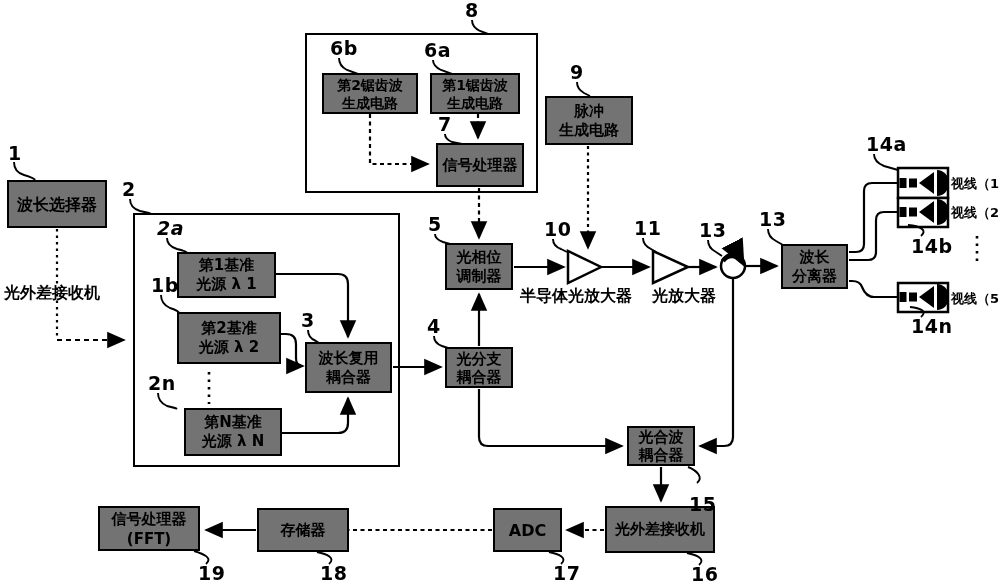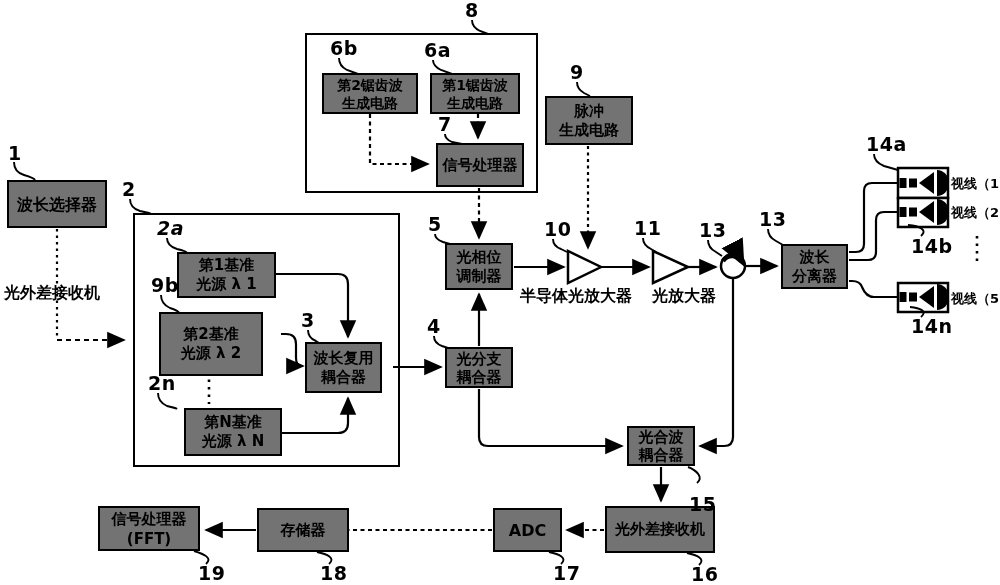--- a/index.html
+++ b/index.html
@@ -138,25 +138,25 @@
       <path d="M206,564 C213,558 204,554 194,551"></path>
     </g>
   </svg>
 
   <div class="box container-box" style="left:133px;top:213px;width:267px;height:254px;"></div>
   <div class="box container-box" style="left:305px;top:33px;width:233px;height:160px;"></div>
 
   <div class="box" style="left:7px;top:180px;width:100px;height:48px;font-size:16px;">波长选择器</div>
   <div class="box" style="left:177px;top:252px;width:99px;height:46px;">第1基准
 光源 λ 1</div>
-  <div class="box" style="left:159px;top:312px;width:104px;height:64px;">第2基准
+  <div class="box" style="left:177px;top:312px;width:104px;height:52px;">第2基准
 光源 λ 2</div>
   <div class="box" style="left:184px;top:408px;width:98px;height:48px;">第N基准
 光源 λ N</div>
-  <div class="box" style="left:305px;top:342px;width:77px;height:51px;">波长复用
+  <div class="box" style="left:305px;top:342px;width:87px;height:51px;">波长复用
 耦合器</div>
   <div class="box" style="left:445px;top:347px;width:68px;height:41px;line-height:18px;">光分支
 耦合器</div>
   <div class="box" style="left:445px;top:243px;width:68px;height:47px;">光相位
 调制器</div>
   <div class="box" style="left:322px;top:73px;width:96px;height:41px;font-size:14px;line-height:18px;">第2锯齿波
 生成电路</div>
   <div class="box" style="left:430px;top:73px;width:90px;height:41px;font-size:14px;line-height:18px;">第1锯齿波
 生成电路</div>
   <div class="box" style="left:436px;top:143px;width:88px;height:44px;">信号处理器</div>
@@ -175,21 +175,21 @@
   <div class="flabel" style="left:4px;top:283px;font-size:16px;">光外差接收机</div>
   <div class="flabel" style="left:520px;top:286px;font-size:16px;">半导体光放大器</div>
   <div class="flabel" style="left:652px;top:286px;font-size:16px;">光放大器</div>
   <div class="flabel" style="left:951px;top:175px;font-size:13px;">视线（1）</div>
   <div class="flabel" style="left:951px;top:204px;font-size:13px;">视线（2）</div>
   <div class="flabel" style="left:951px;top:290px;font-size:13px;">视线（5）</div>
 
   <div class="ref" style="left:8px;top:144px;">1</div>
   <div class="ref" style="left:122px;top:180px;">2</div>
   <div class="ref" style="left:157px;top:219px;font-style:italic;">2a</div>
-  <div class="ref" style="left:151px;top:276px;">9b</div>
+  <div class="ref" style="left:151px;top:276px;">1b</div>
   <div class="ref" style="left:148px;top:374px;">2n</div>
   <div class="ref" style="left:301px;top:311px;">3</div>
   <div class="ref" style="left:427px;top:317px;">4</div>
   <div class="ref" style="left:428px;top:215px;">5</div>
   <div class="ref" style="left:330px;top:39px;">6b</div>
   <div class="ref" style="left:424px;top:41px;">6a</div>
   <div class="ref" style="left:438px;top:115px;">7</div>
   <div class="ref" style="left:465px;top:1px;">8</div>
   <div class="ref" style="left:570px;top:63px;">9</div>
   <div class="ref" style="left:544px;top:220px;">10</div>

